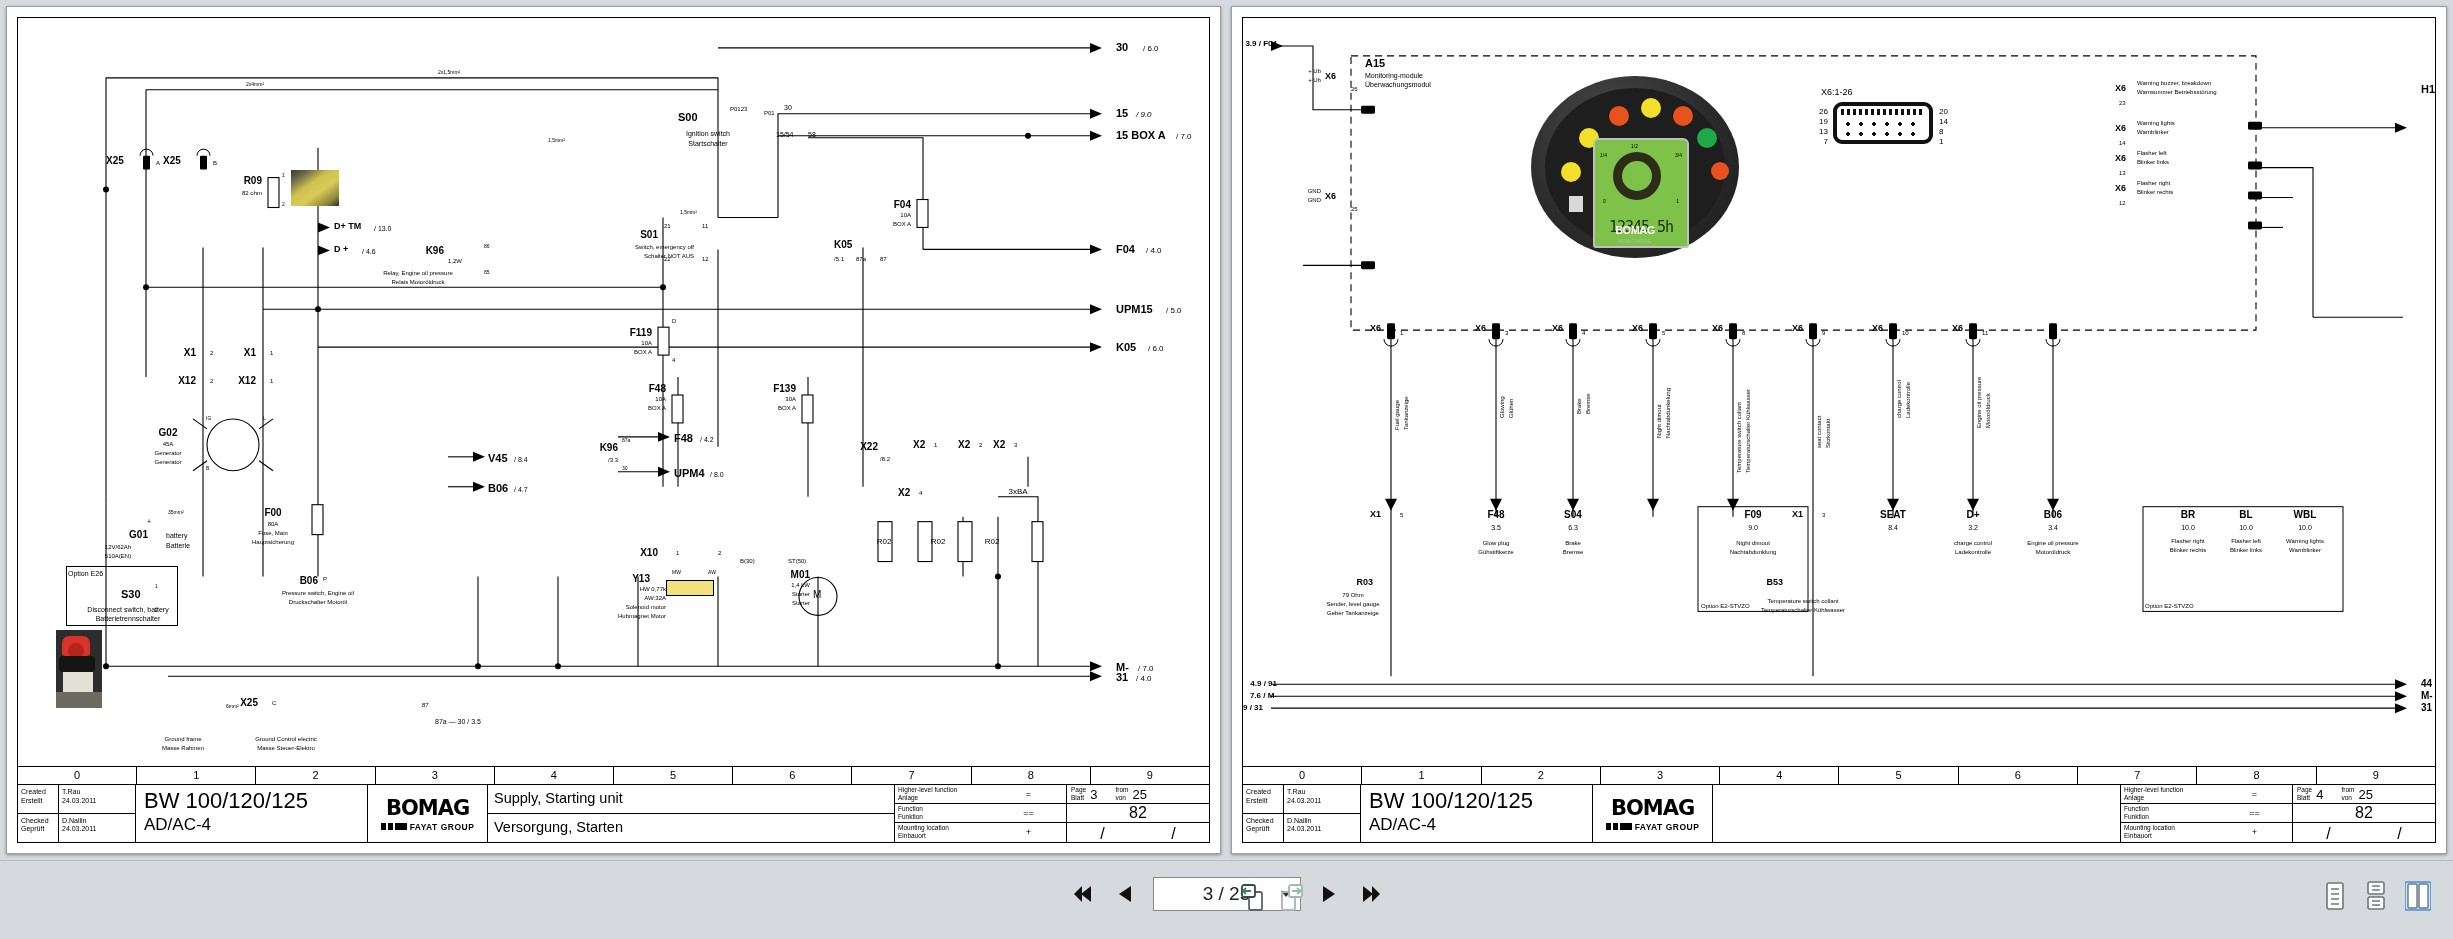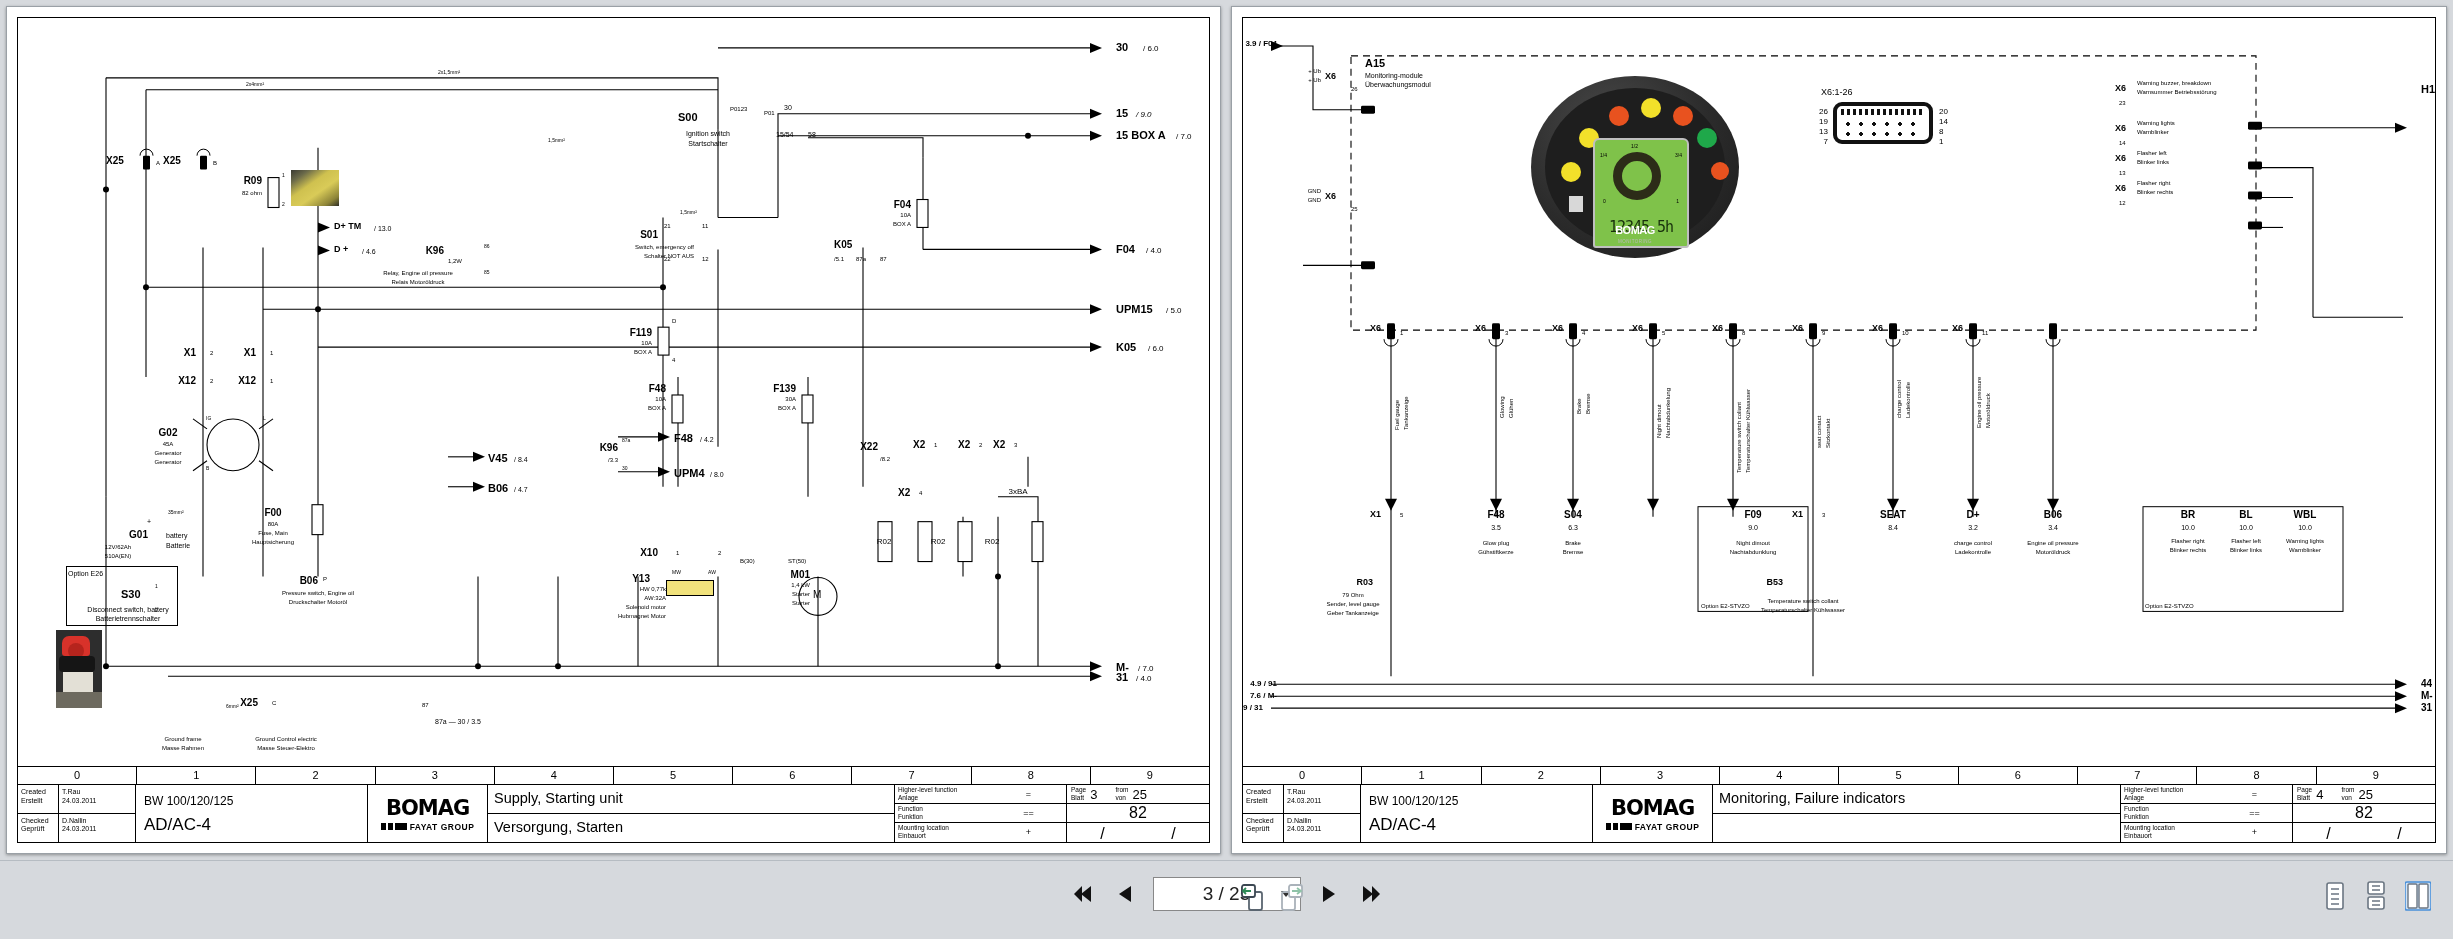--- a/index.html
+++ b/index.html
@@ -39,21 +39,21 @@
   }
   .colruler div:last-child { border-right:none; }
   .tbrow { display:flex; height:57px; }
   .tb-cell { border-right:1px solid #000; }
   .tb-meta { width:118px; font-size:7px; }
   .tb-meta .r { display:flex; height:50%; border-bottom:1px solid #000; }
   .tb-meta .r:last-child { border-bottom:none; }
   .tb-meta .k { width:40px; padding:3px 2px 0 3px; line-height:8.5px; }
   .tb-meta .v { flex:1; padding:3px 2px 0 3px; line-height:8.5px; border-left:1px solid #000; }
   .tb-model { width:232px; padding:4px 0 0 8px; }
-  .tb-model .m1 { font-size:12px; line-height:24px; }
+  .tb-model .m1 { font-size:22px; line-height:24px; }
   .tb-model .m2 { font-size:17px; line-height:24px; }
   .tb-logo { width:120px; display:flex; flex-direction:column; justify-content:center; align-items:center; }
   .bomag-word { font-size:21px; font-weight:bold; letter-spacing:-1px; font-family:"DejaVu Sans", sans-serif; }
   .bomag-sub { display:flex; align-items:center; gap:3px; margin-top:2px; }
   .bomag-bar { width:26px; height:7px; background:linear-gradient(to right,#000 0 5px,#fff 5px 7px,#000 7px 12px,#fff 12px 14px,#000 14px 26px); }
   .bomag-fayat { font-size:8.5px; font-weight:bold; letter-spacing:.5px; }
   .tb-desc { flex:1; }
   .tb-desc .d1, .tb-desc .d2 { height:50%; font-size:14.5px; padding:5px 0 0 6px; }
   .tb-desc .d1 { border-bottom:1px solid #000; }
   .tb-fn { width:172px; font-size:6.5px; }
@@ -852,21 +852,20 @@
             <div class="m2">AD/AC-4</div>
           </div>
           <div class="tb-cell tb-logo">
             <div class="bomag-word">BOMAG</div>
             <div class="bomag-sub">
               <div class="bomag-bar"></div>
               <div class="bomag-fayat">FAYAT GROUP</div>
             </div>
           </div>
           <div class="tb-cell tb-desc">
-            <div class="d1">Monitoring, Failure indicators</div>
           </div>
           <div class="tb-cell tb-fn">
             <div class="fr">
               <div class="fk">
                 <div>Higher-level function</div>
                 <div>Anlage</div>
               </div>
               <div class="fv">=</div>
             </div>
             <div class="fr">

